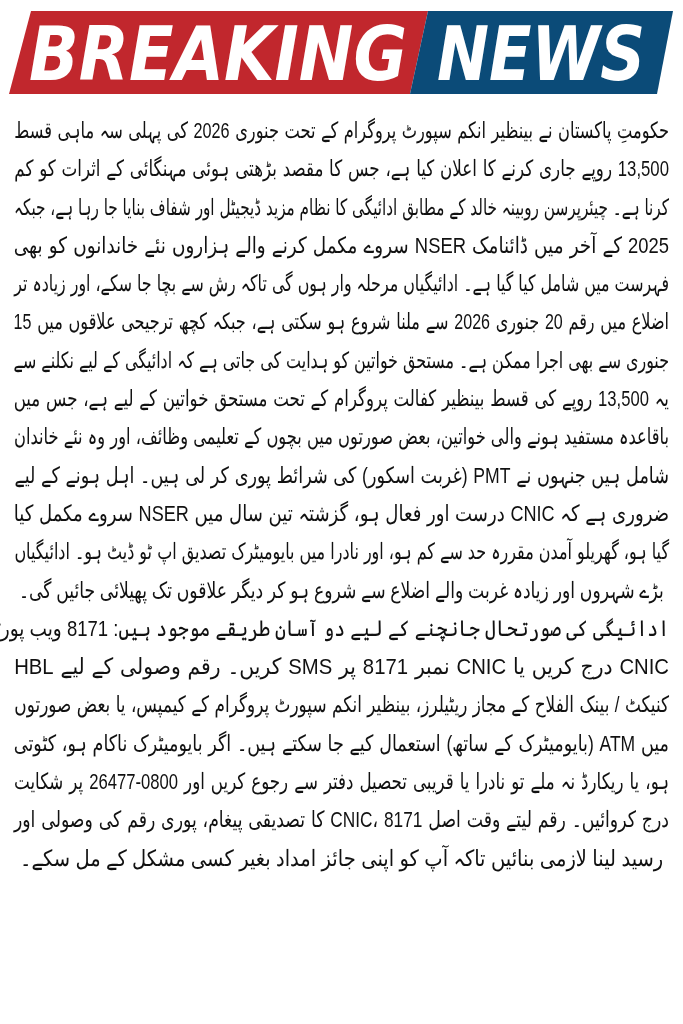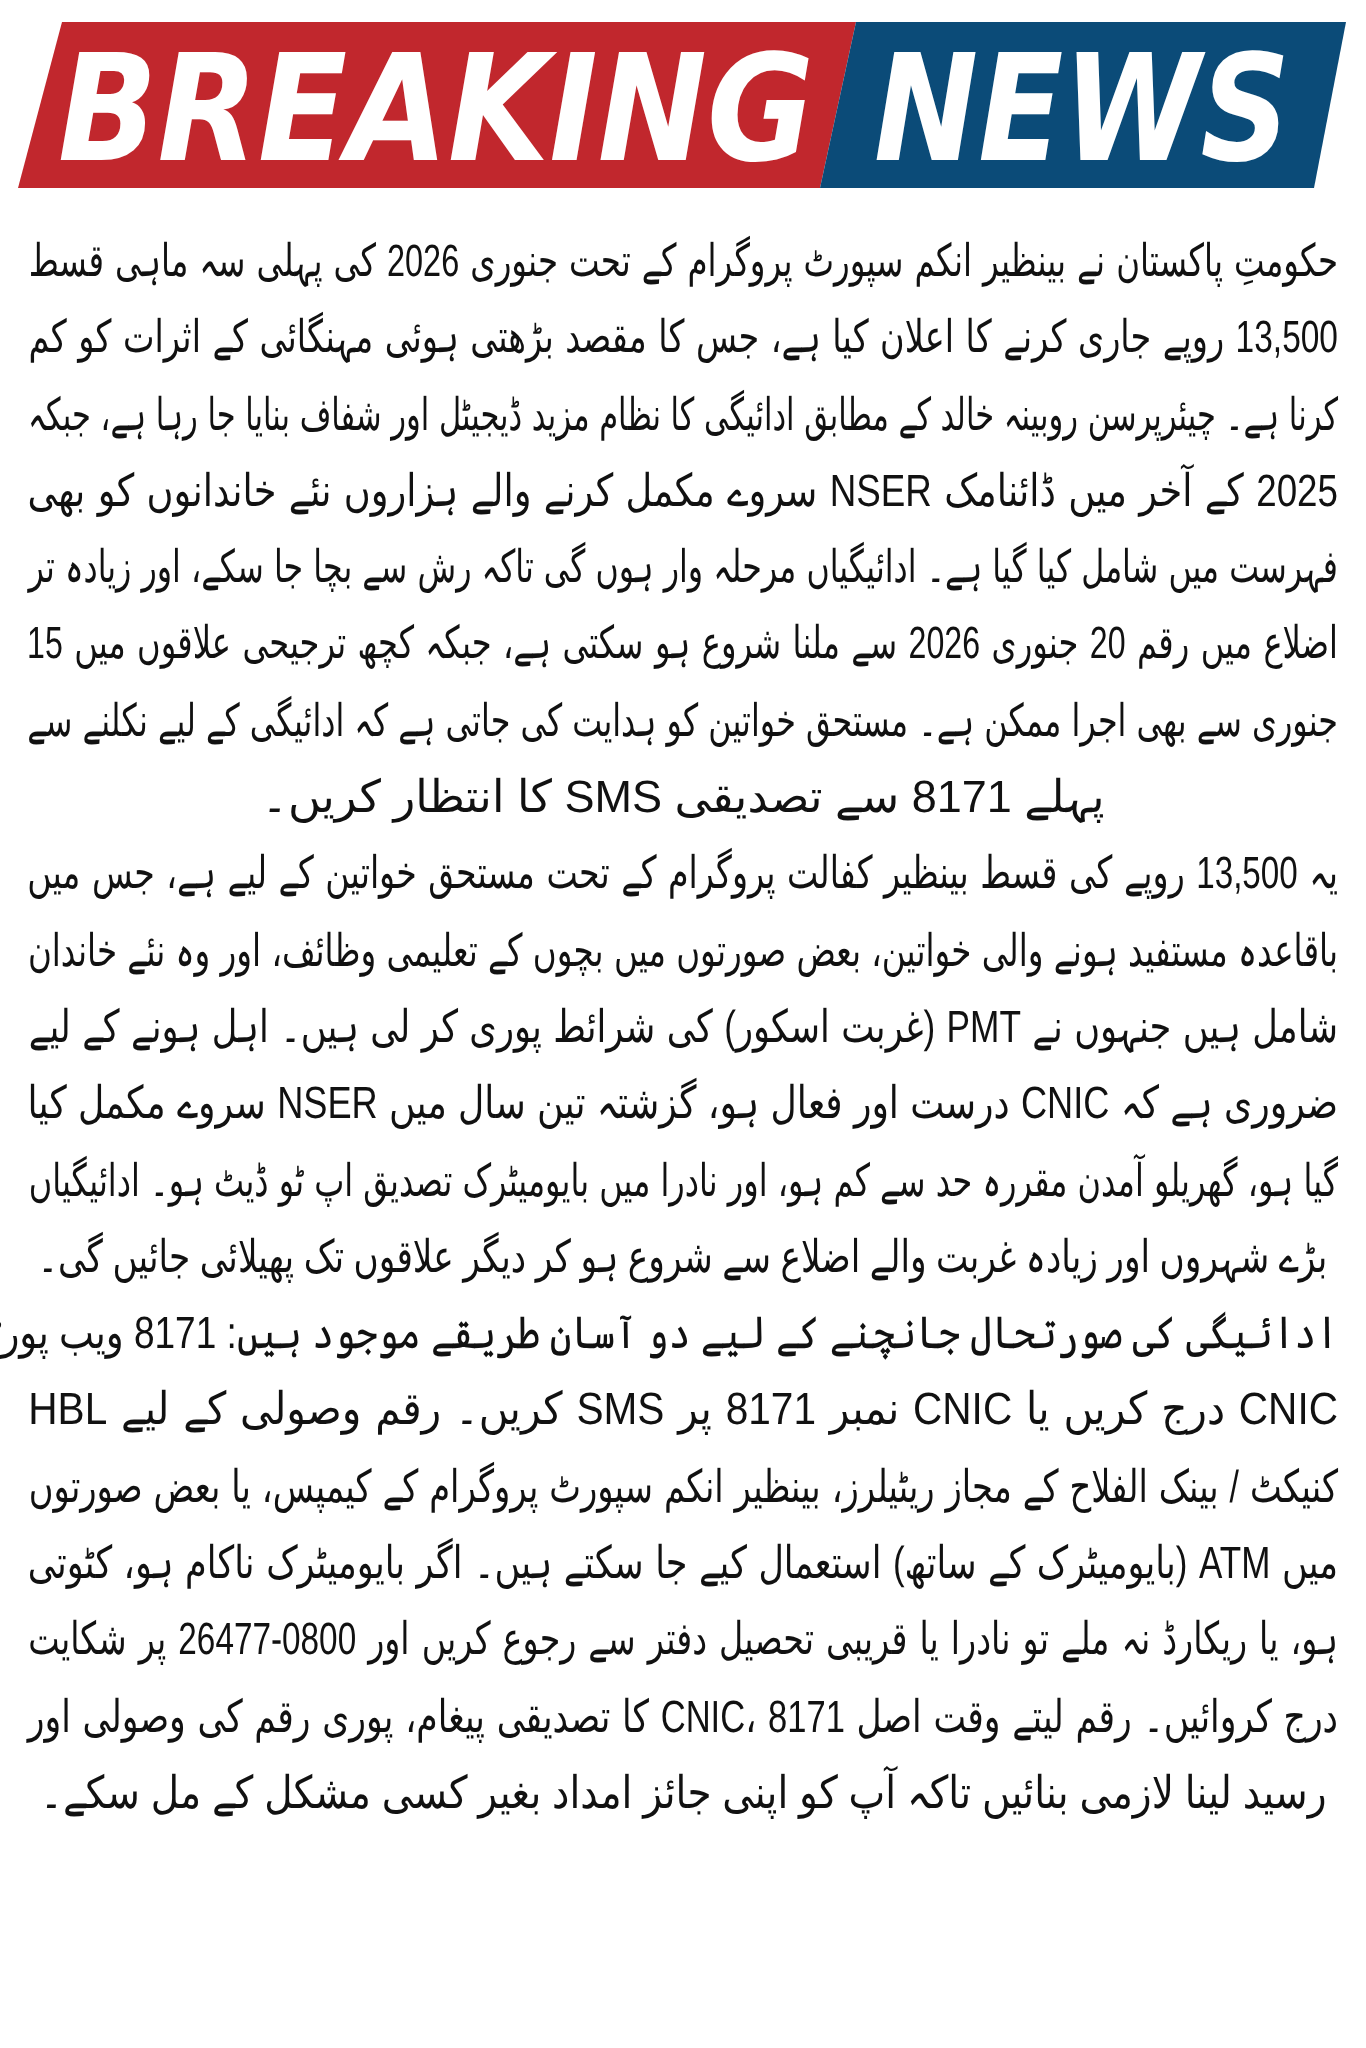--- a/index.html
+++ b/index.html
@@ -70,21 +70,20 @@
 
 <div class="article">
   <p class="para">
     <span class="line" style="display: block; transform-origin: right center; transform: scaleX(0.721); width: 908px; margin-left: 0px;">حکومتِ پاکستان نے بینظیر انکم سپورٹ پروگرام کے تحت جنوری 2026 کی پہلی سہ ماہی قسط</span>
     <span class="line" style="display: block; transform-origin: right center; transform: scaleX(0.744); width: 880px; margin-left: 0px;">13,500 روپے جاری کرنے کا اعلان کیا ہے، جس کا مقصد بڑھتی ہوئی مہنگائی کے اثرات کو کم</span>
     <span class="line" style="display: block; transform-origin: right center; transform: scaleX(0.678); width: 966px; margin-left: 0px;">کرنا ہے۔ چیئرپرسن روبینہ خالد کے مطابق ادائیگی کا نظام مزید ڈیجیٹل اور شفاف بنایا جا رہا ہے، جبکہ</span>
     <span class="line" style="display: block; transform-origin: right center; transform: scaleX(0.817); width: 802px; margin-left: 0px;">2025 کے آخر میں ڈائنامک NSER سروے مکمل کرنے والے ہزاروں نئے خاندانوں کو بھی</span>
     <span class="line" style="display: block; transform-origin: right center; transform: scaleX(0.704); width: 930px; margin-left: 0px;">فہرست میں شامل کیا گیا ہے۔ ادائیگیاں مرحلہ وار ہوں گی تاکہ رش سے بچا جا سکے، اور زیادہ تر</span>
     <span class="line" style="display: block; transform-origin: right center; transform: scaleX(0.714); width: 918px; margin-left: 0px;">اضلاع میں رقم 20 جنوری 2026 سے ملنا شروع ہو سکتی ہے، جبکہ کچھ ترجیحی علاقوں میں 15</span>
     <span class="line" style="display: block; transform-origin: right center; transform: scaleX(0.707); width: 927px; margin-left: 0px;">جنوری سے بھی اجرا ممکن ہے۔ مستحق خواتین کو ہدایت کی جاتی ہے کہ ادائیگی کے لیے نکلنے سے</span>
-    <span class="line last" style="display: block;">پہلے 8171 سے تصدیقی SMS کا انتظار کریں۔</span>
   </p>
   <p class="para">
     <span class="line" style="display: block; transform-origin: right center; transform: scaleX(0.738); width: 888px; margin-left: 0px;">یہ 13,500 روپے کی قسط بینظیر کفالت پروگرام کے تحت مستحق خواتین کے لیے ہے، جس میں</span>
     <span class="line" style="display: block; transform-origin: right center; transform: scaleX(0.723); width: 906px; margin-left: 0px;">باقاعدہ مستفید ہونے والی خواتین، بعض صورتوں میں بچوں کے تعلیمی وظائف، اور وہ نئے خاندان</span>
     <span class="line" style="display: block; transform-origin: right center; transform: scaleX(0.783); width: 836px; margin-left: 0px;">شامل ہیں جنہوں نے PMT (غربت اسکور) کی شرائط پوری کر لی ہیں۔ اہل ہونے کے لیے</span>
     <span class="line" style="display: block; transform-origin: right center; transform: scaleX(0.804); width: 815px; margin-left: 0px;">ضروری ہے کہ CNIC درست اور فعال ہو، گزشتہ تین سال میں NSER سروے مکمل کیا</span>
     <span class="line" style="display: block; transform-origin: right center; transform: scaleX(0.71); width: 922px; margin-left: 0px;">گیا ہو، گھریلو آمدن مقررہ حد سے کم ہو، اور نادرا میں بایومیٹرک تصدیق اپ ٹو ڈیٹ ہو۔ ادائیگیاں</span>
     <span class="line last" style="display: block; transform-origin: right center; transform: scaleX(0.763); width: 859px; margin-left: 0px;">بڑے شہروں اور زیادہ غربت والے اضلاع سے شروع ہو کر دیگر علاقوں تک پھیلائی جائیں گی۔</span>
   </p>
   <p class="para">

